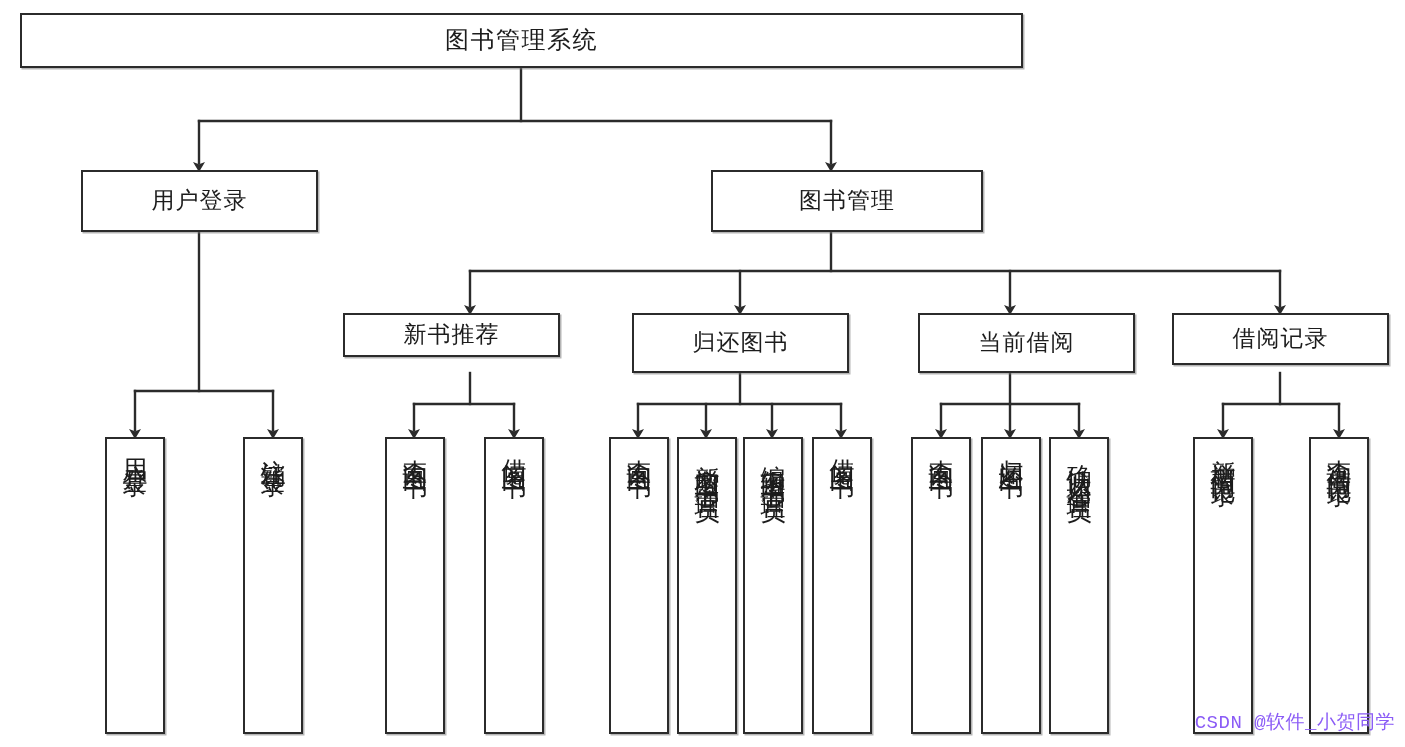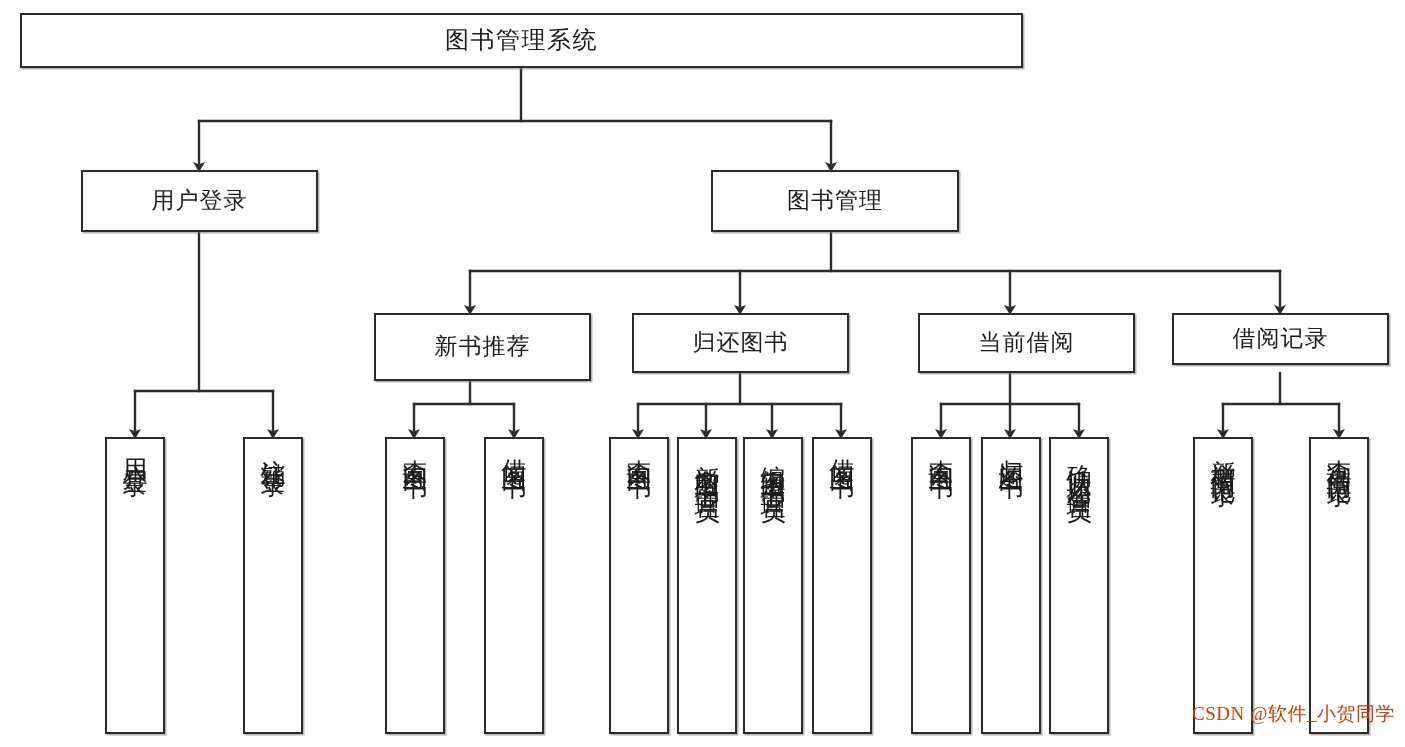--- a/index.html
+++ b/index.html
@@ -63,26 +63,26 @@
     font-size: 25px;
     letter-spacing: 5px;
     line-height: 1;
     margin: 0 auto;
   }
   .node.v.tall-top .lbl { padding-top: 6px; }
   .node.v.mid .lbl { padding-top: 0; }
   .watermark {
     position: absolute;
     right: 10px;
-    bottom: 20px;
+    bottom: 12px;
     font-size: 19px;
-    color: #c2410c;
+    color: #8b5cf6;
     white-space: nowrap;
     letter-spacing: 0.5px;
-    font-family: Liberation Serif, serif;
+    font-family: Liberation Mono, monospace;
   }
 </style>
 </head>
 <body>
 
 <div id="canvas">
 
   <svg id="edges" viewBox="0 0 1405 747" width="1405" height="747" xmlns="http://www.w3.org/2000/svg">
     <defs>
       <marker id="arw" markerWidth="10" markerHeight="12" refX="1" refY="6" orient="auto" markerUnits="userSpaceOnUse">
@@ -135,25 +135,25 @@
     </g>
   </svg>
 
   <div class="node h root" style="left:20px; top:13px; width:1003px; height:55px;">
     <span class="lbl">图书管理系统</span>
   </div>
 
   <div class="node h" style="left:81px; top:170px; width:237px; height:62px;">
     <span class="lbl">用户登录</span>
   </div>
-  <div class="node h" style="left:711px; top:170px; width:248px; height:62px;">
+  <div class="node h" style="left:711px; top:170px; width:272px; height:62px;">
     <span class="lbl">图书管理</span>
   </div>
 
-  <div class="node h" style="left:374px; top:313px; width:217px; height:68px;">
+  <div class="node h" style="left:343px; top:313px; width:217px; height:44px;">
     <span class="lbl">新书推荐</span>
   </div>
   <div class="node h" style="left:632px; top:313px; width:217px; height:60px;">
     <span class="lbl">归还图书</span>
   </div>
   <div class="node h" style="left:902px; top:313px; width:217px; height:60px;margin-left:16px;">
     <span class="lbl">当前借阅</span>
   </div>
   <div class="node h" style="left:1172px; top:313px; width:217px; height:52px;">
     <span class="lbl">借阅记录</span>

